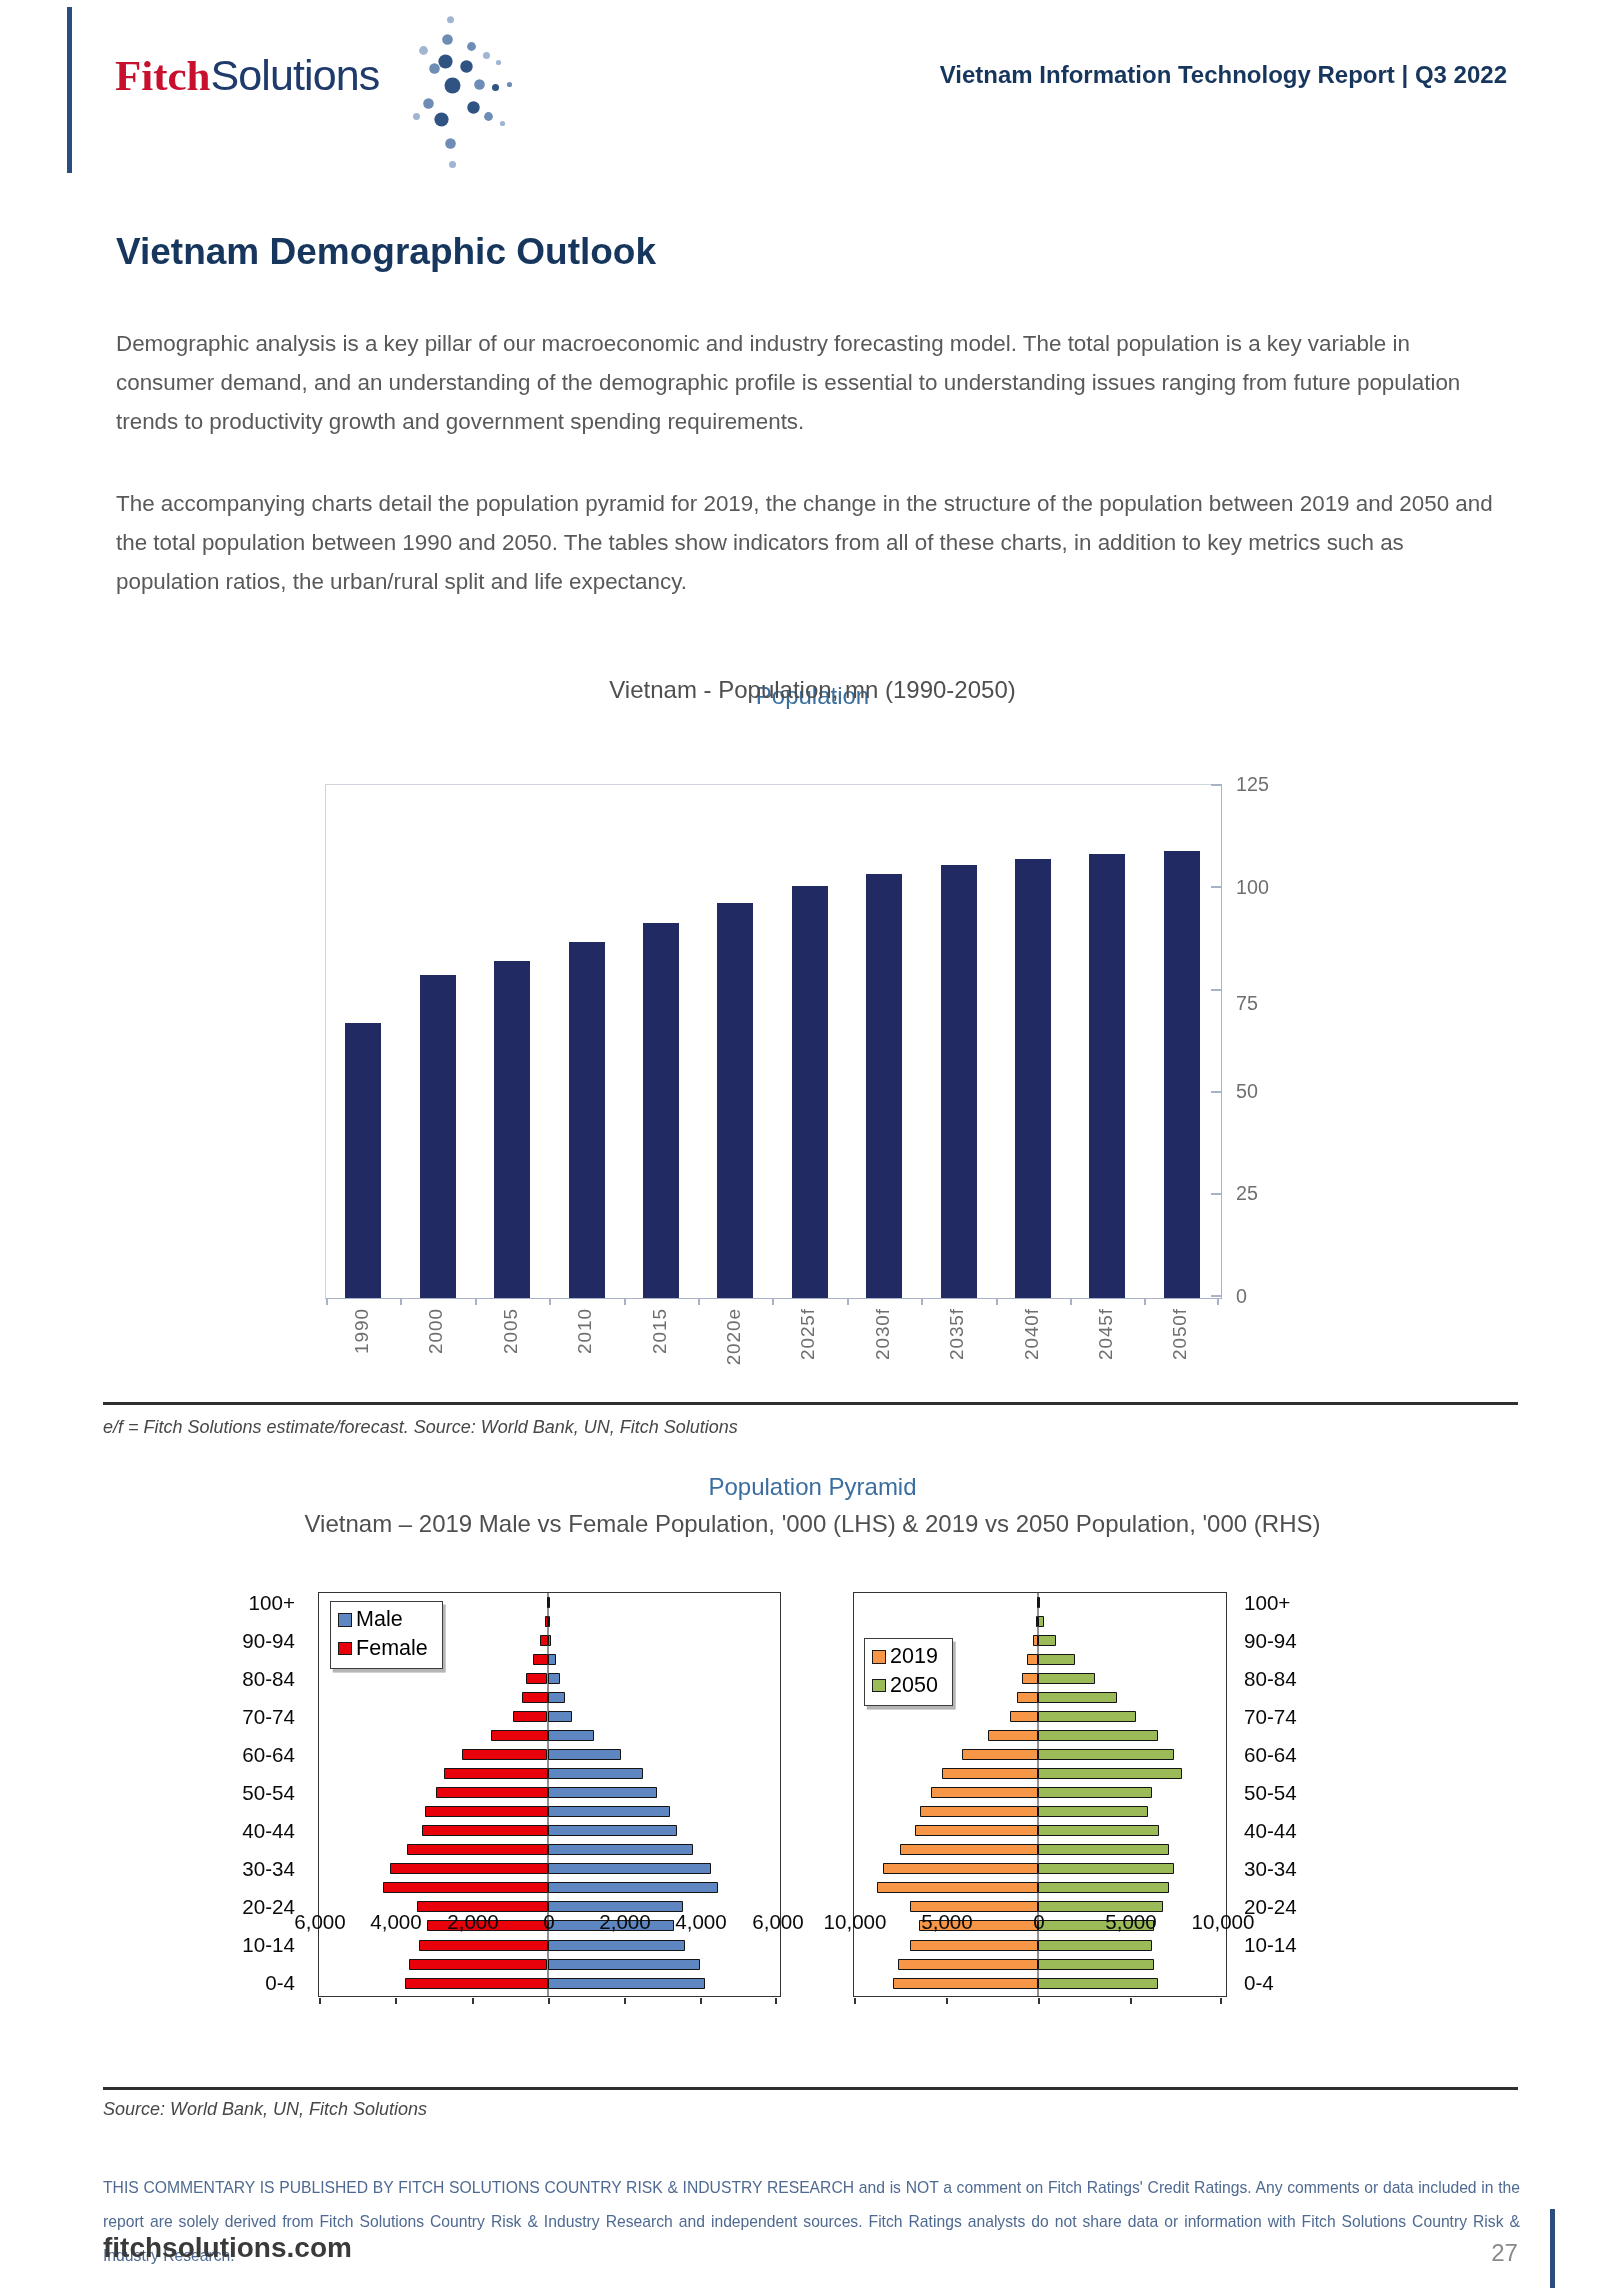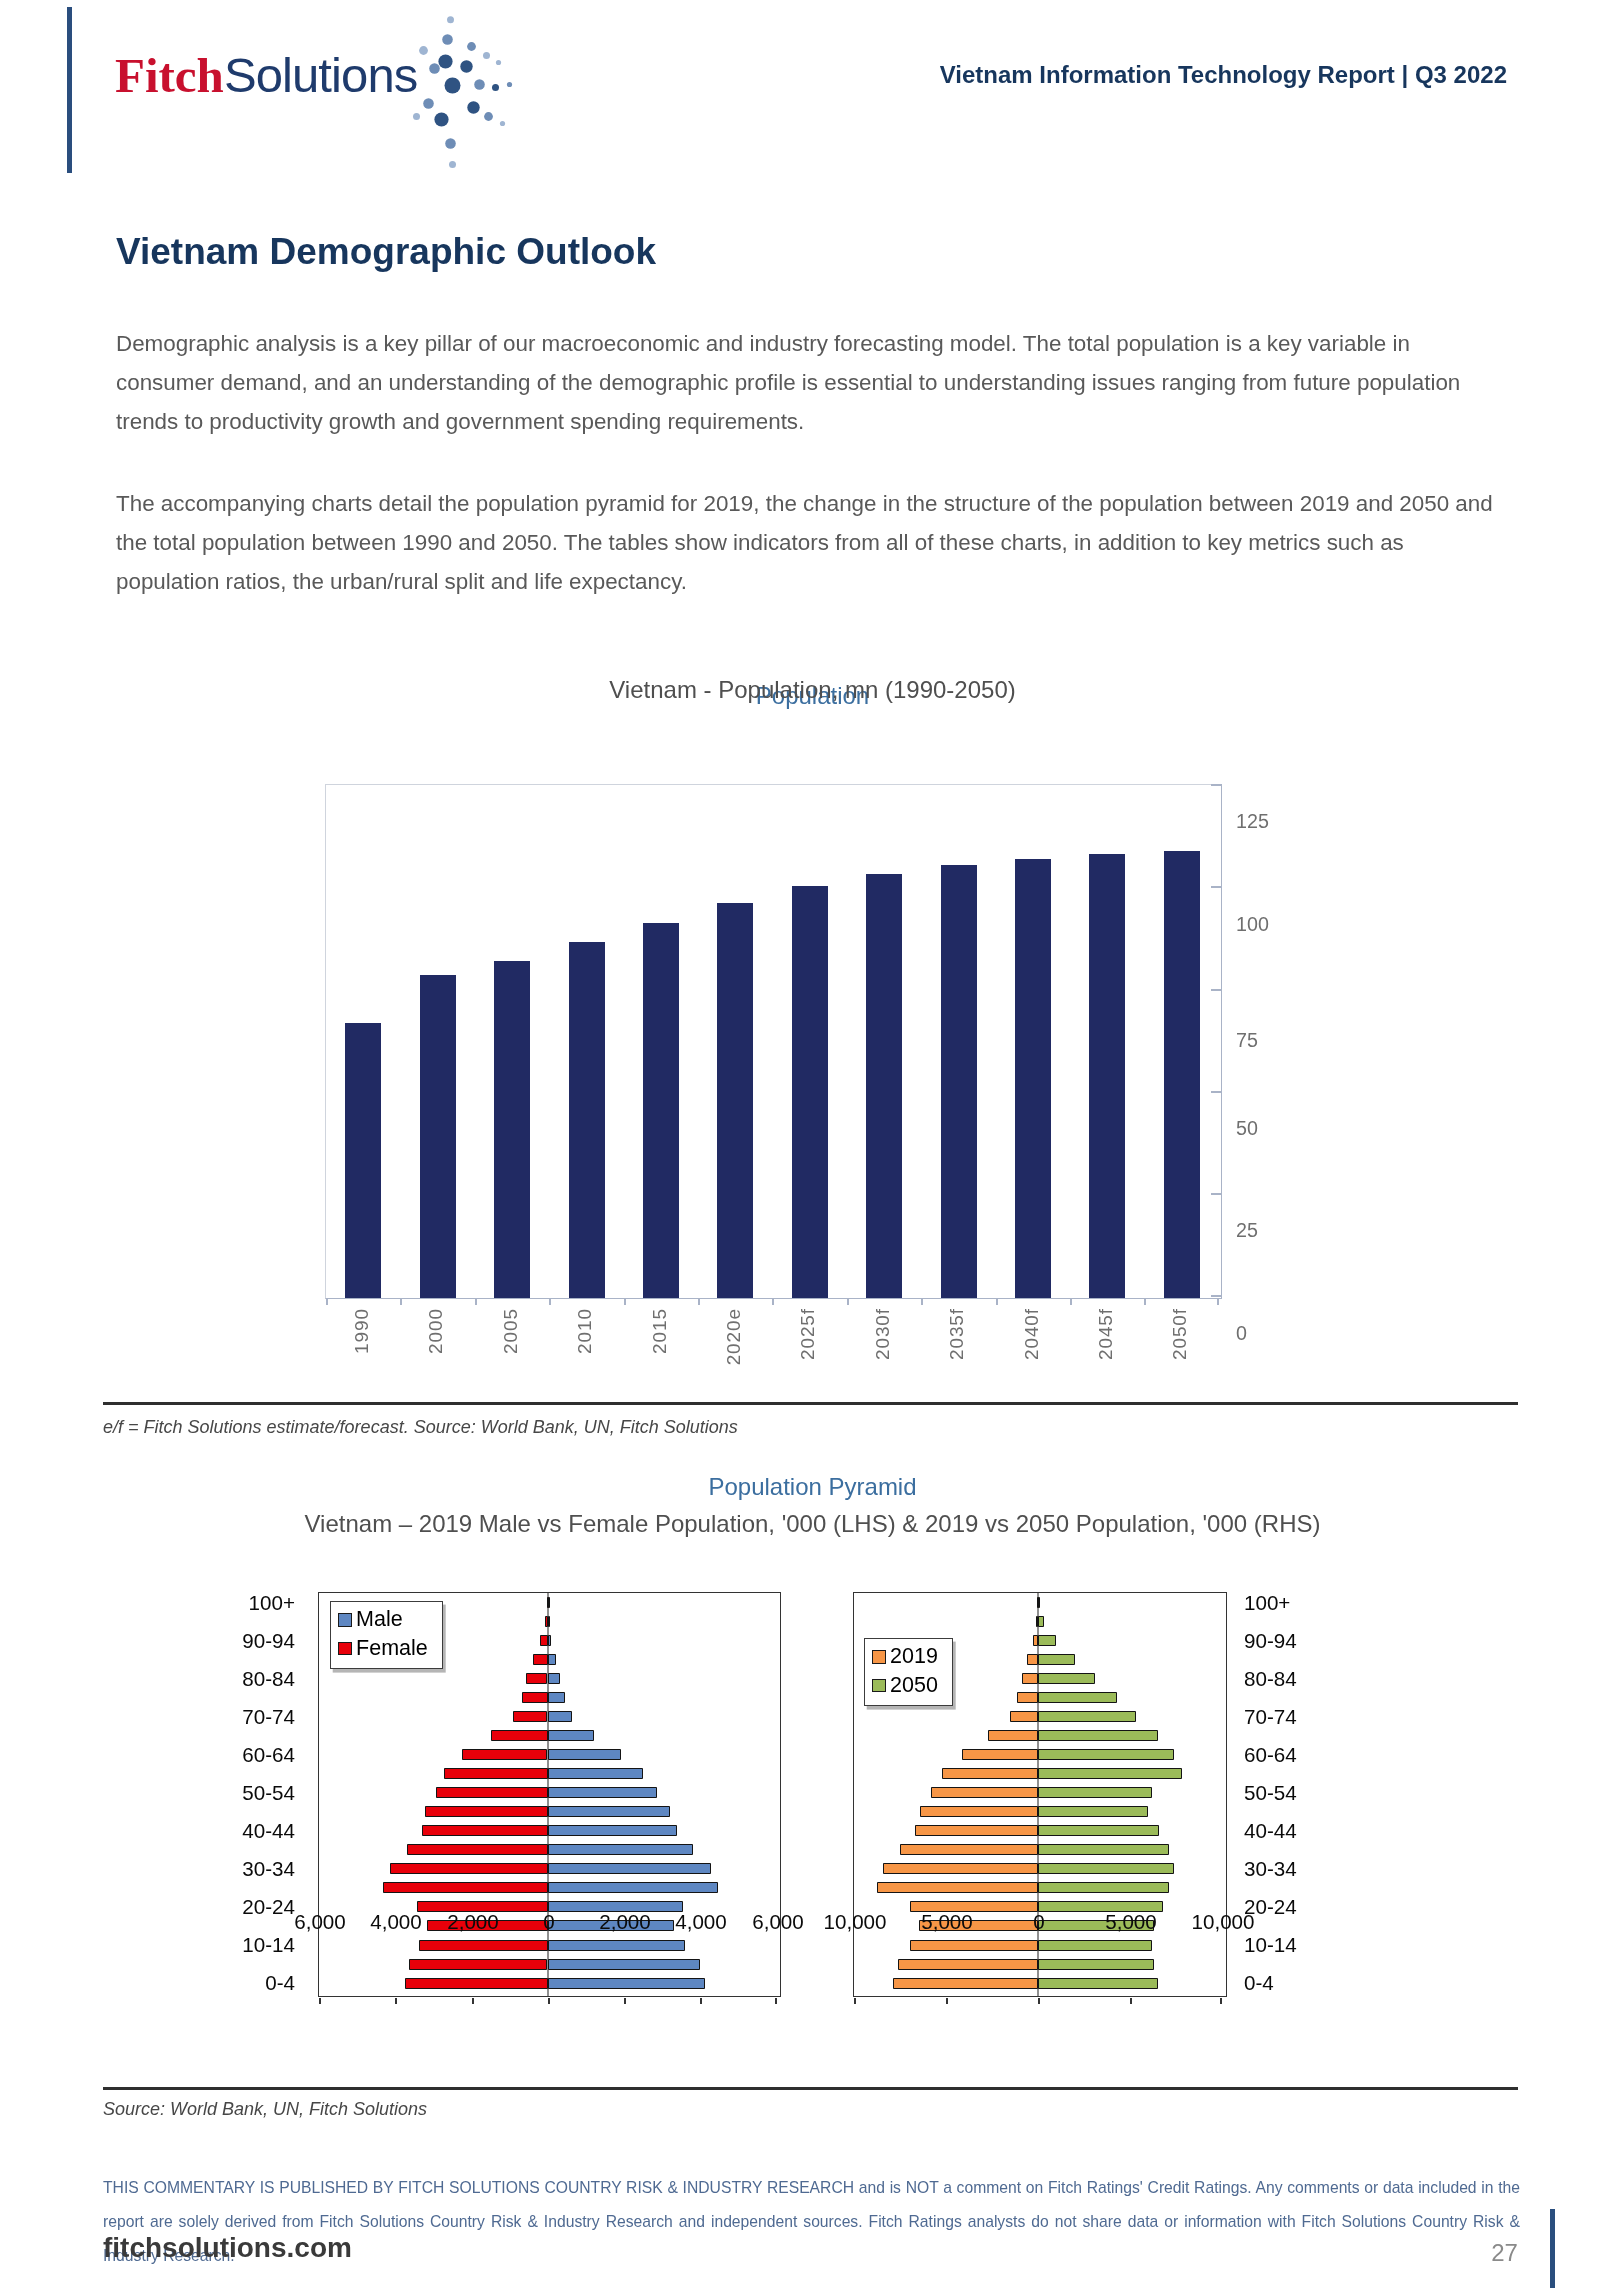--- a/index.html
+++ b/index.html
@@ -2,21 +2,21 @@
 <html style="font-size:14.3px"><head>
 <meta charset="utf-8">
 <style>
   html,body{margin:0;padding:0;background:#ffffff;}
   .page{position:relative;width:1621px;height:2293px;background:#ffffff;overflow:hidden;
         font-family:"Liberation Sans",sans-serif;}
   .abs{position:absolute;}
 
   
   .vline{background:#2A4E7E;}
-  .logo-text{left:115px;top:39px;font-size:49px;line-height:72px;white-space:nowrap;}
+  .logo-text{left:115px;top:39px;font-size:43px;line-height:72px;white-space:nowrap;}
   .logo-fitch{font-family:"Liberation Serif",serif;font-weight:700;color:#C8102E;}
   .logo-solutions{font-family:"Liberation Sans",sans-serif;font-weight:400;color:#1F3B6C;letter-spacing:-0.9px;}
   .star{left:395px;top:9px;width:7.2px;height:7.2px;border-radius:50%;background:transparent;
     box-shadow:
       52px 7.2px 0 0px #9FB5D2, 49px 27px 0 1.8px #6E8DB6, 47px 49px 0 3.6px #2F5382,
       25px 38px 0 0.9px #9FB5D2, 36px 56px 0 1.8px #6E8DB6, 73px 34px 0 0.9px #6E8DB6,
       68px 54px 0 2.7px #2F5382, 88px 43px 0 0px #9FB5D2, 100px 50px 0 -0.9px #9FB5D2,
       81px 72px 0 1.8px #6E8DB6, 97px 75px 0 0px #2F5382, 111px 72px 0 -0.9px #6E8DB6,
       54px 73px 0 4.5px #2F5382, 30px 91px 0 1.8px #6E8DB6, 18px 104px 0 0px #9FB5D2,
       43px 107px 0 3.6px #2F5382, 52px 131px 0 1.8px #6E8DB6, 54px 152px 0 0px #9FB5D2,
@@ -31,21 +31,21 @@
   .c-title{left:116px;width:1393px;text-align:center;font-size:24px;color:#3B6E9F;}
   .c-sub{left:116px;width:1393px;text-align:center;font-size:24px;color:#4F4F4F;}
 
   
   .c1-plot{left:325px;top:784px;width:895px;height:513px;border:0.9px solid #cfd4dd;
            border-right:1.8px solid #A9B3C7;border-bottom:1.8px solid #A9B3C7;overflow:visible;}
   .c1bar{position:absolute;bottom:0;background:#212A63;}
   .c1-ytick{position:absolute;right:-0.9px;width:10.7px;height:1.8px;background:#A9B3C7;}
   .c1-btick{position:absolute;bottom:-7.2px;width:1.8px;height:6.3px;background:#A9B3C7;}
   .c1-ylabels{left:1236px;top:784px;width:81px;height:513px;}
-  .c1-ylab{position:absolute;font-size:19.7px;color:#6F6F6F;margin-top:37px;}
+  .c1-ylab{position:absolute;font-size:19.7px;color:#6F6F6F;}
   .c1-xlabels{left:325px;top:1308px;width:895px;height:107px;}
   .c1-xslot{position:absolute;top:0;display:flex;justify-content:center;}
   .c1-xlab{writing-mode:vertical-rl;transform:rotate(180deg);font-size:19px;color:#6F6F6F;letter-spacing:0.9px;}
 
   
   .rule{left:103px;width:1415px;height:2.7px;background:#2F2F2F;}
   .src{left:103px;font-size:18px;font-style:italic;color:#474747;}
 
   
   .pyr{border:1.8px solid #333;background:#fff;overflow:visible;}

